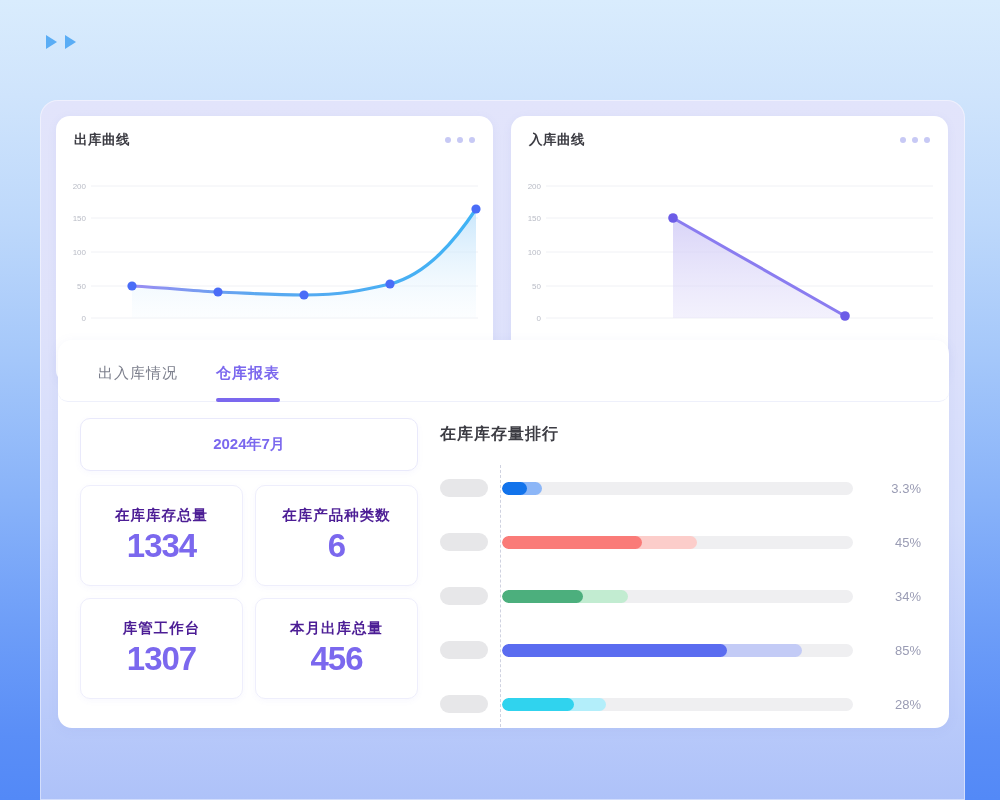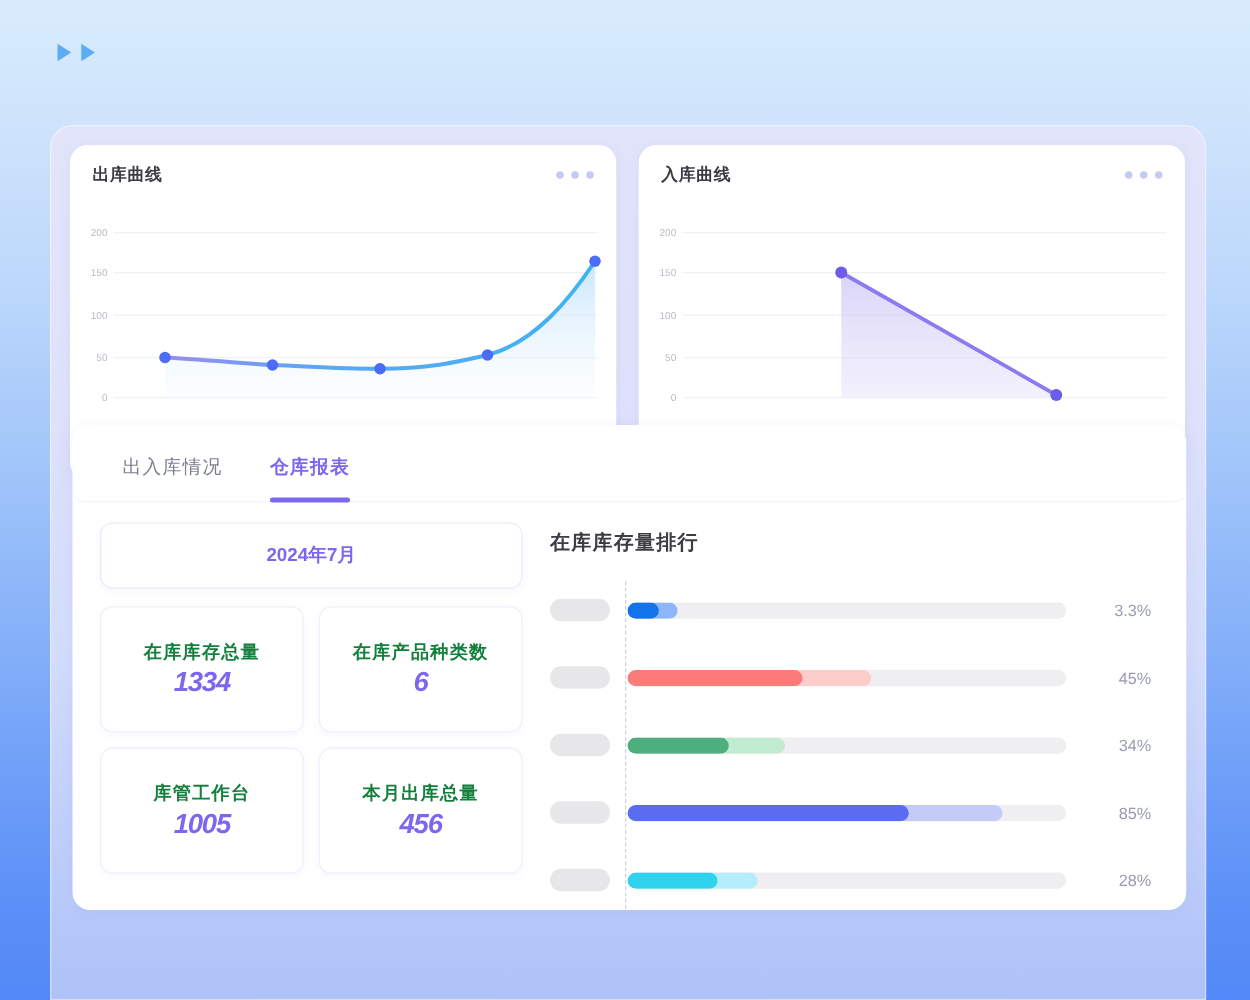--- a/index.html
+++ b/index.html
@@ -95,23 +95,23 @@
     box-shadow: 0 2px 6px rgba(120,110,230,0.05);
     margin-bottom: 14px;
   }
   .stat-grid { display: grid; grid-template-columns: 1fr 1fr; gap: 12px; }
   .stat-card {
     height: 101px; border: 1px solid #eeeefc; border-radius: 10px;
     display: flex; flex-direction: column; align-items: center;
     justify-content: center; gap: 2px;
     box-shadow: 0 2px 6px rgba(120,110,230,0.05);
   }
-  .stat-label { font-size: 14.5px; color: #15803d; font-weight: bold; letter-spacing: 1px; }
+  .stat-label { font-size: 14.5px; color: #4c1d95; font-weight: bold; letter-spacing: 1px; }
   .stat-value {
-    font-size: 22px; color: #7b68ee; font-style: italic;
+    font-size: 33px; color: #7b68ee; 
     font-weight: bold; line-height: 1.15; letter-spacing: -1px;
   }
 
   
   .ranking { flex: 1; padding-left: 22px; padding-right: 16px; }
   .ranking-title {
     font-size: 16px; color: #3c3c43; font-weight: bold;
     letter-spacing: 1px; margin-bottom: 16px; margin-top: 6px;
   }
   .rank-list { position: relative; }
@@ -271,21 +271,21 @@
         <div class="stat-card">
           <div class="stat-label">在库库存总量</div>
           <div class="stat-value">1334</div>
         </div>
         <div class="stat-card">
           <div class="stat-label">在库产品种类数</div>
           <div class="stat-value">6</div>
         </div>
         <div class="stat-card">
           <div class="stat-label">库管工作台</div>
-          <div class="stat-value">1005</div>
+          <div class="stat-value">1307</div>
         </div>
         <div class="stat-card">
           <div class="stat-label">本月出库总量</div>
           <div class="stat-value">456</div>
         </div>
       </div>
     </div>
 
     <div class="ranking">
       <div class="ranking-title">在库库存量排行</div>

